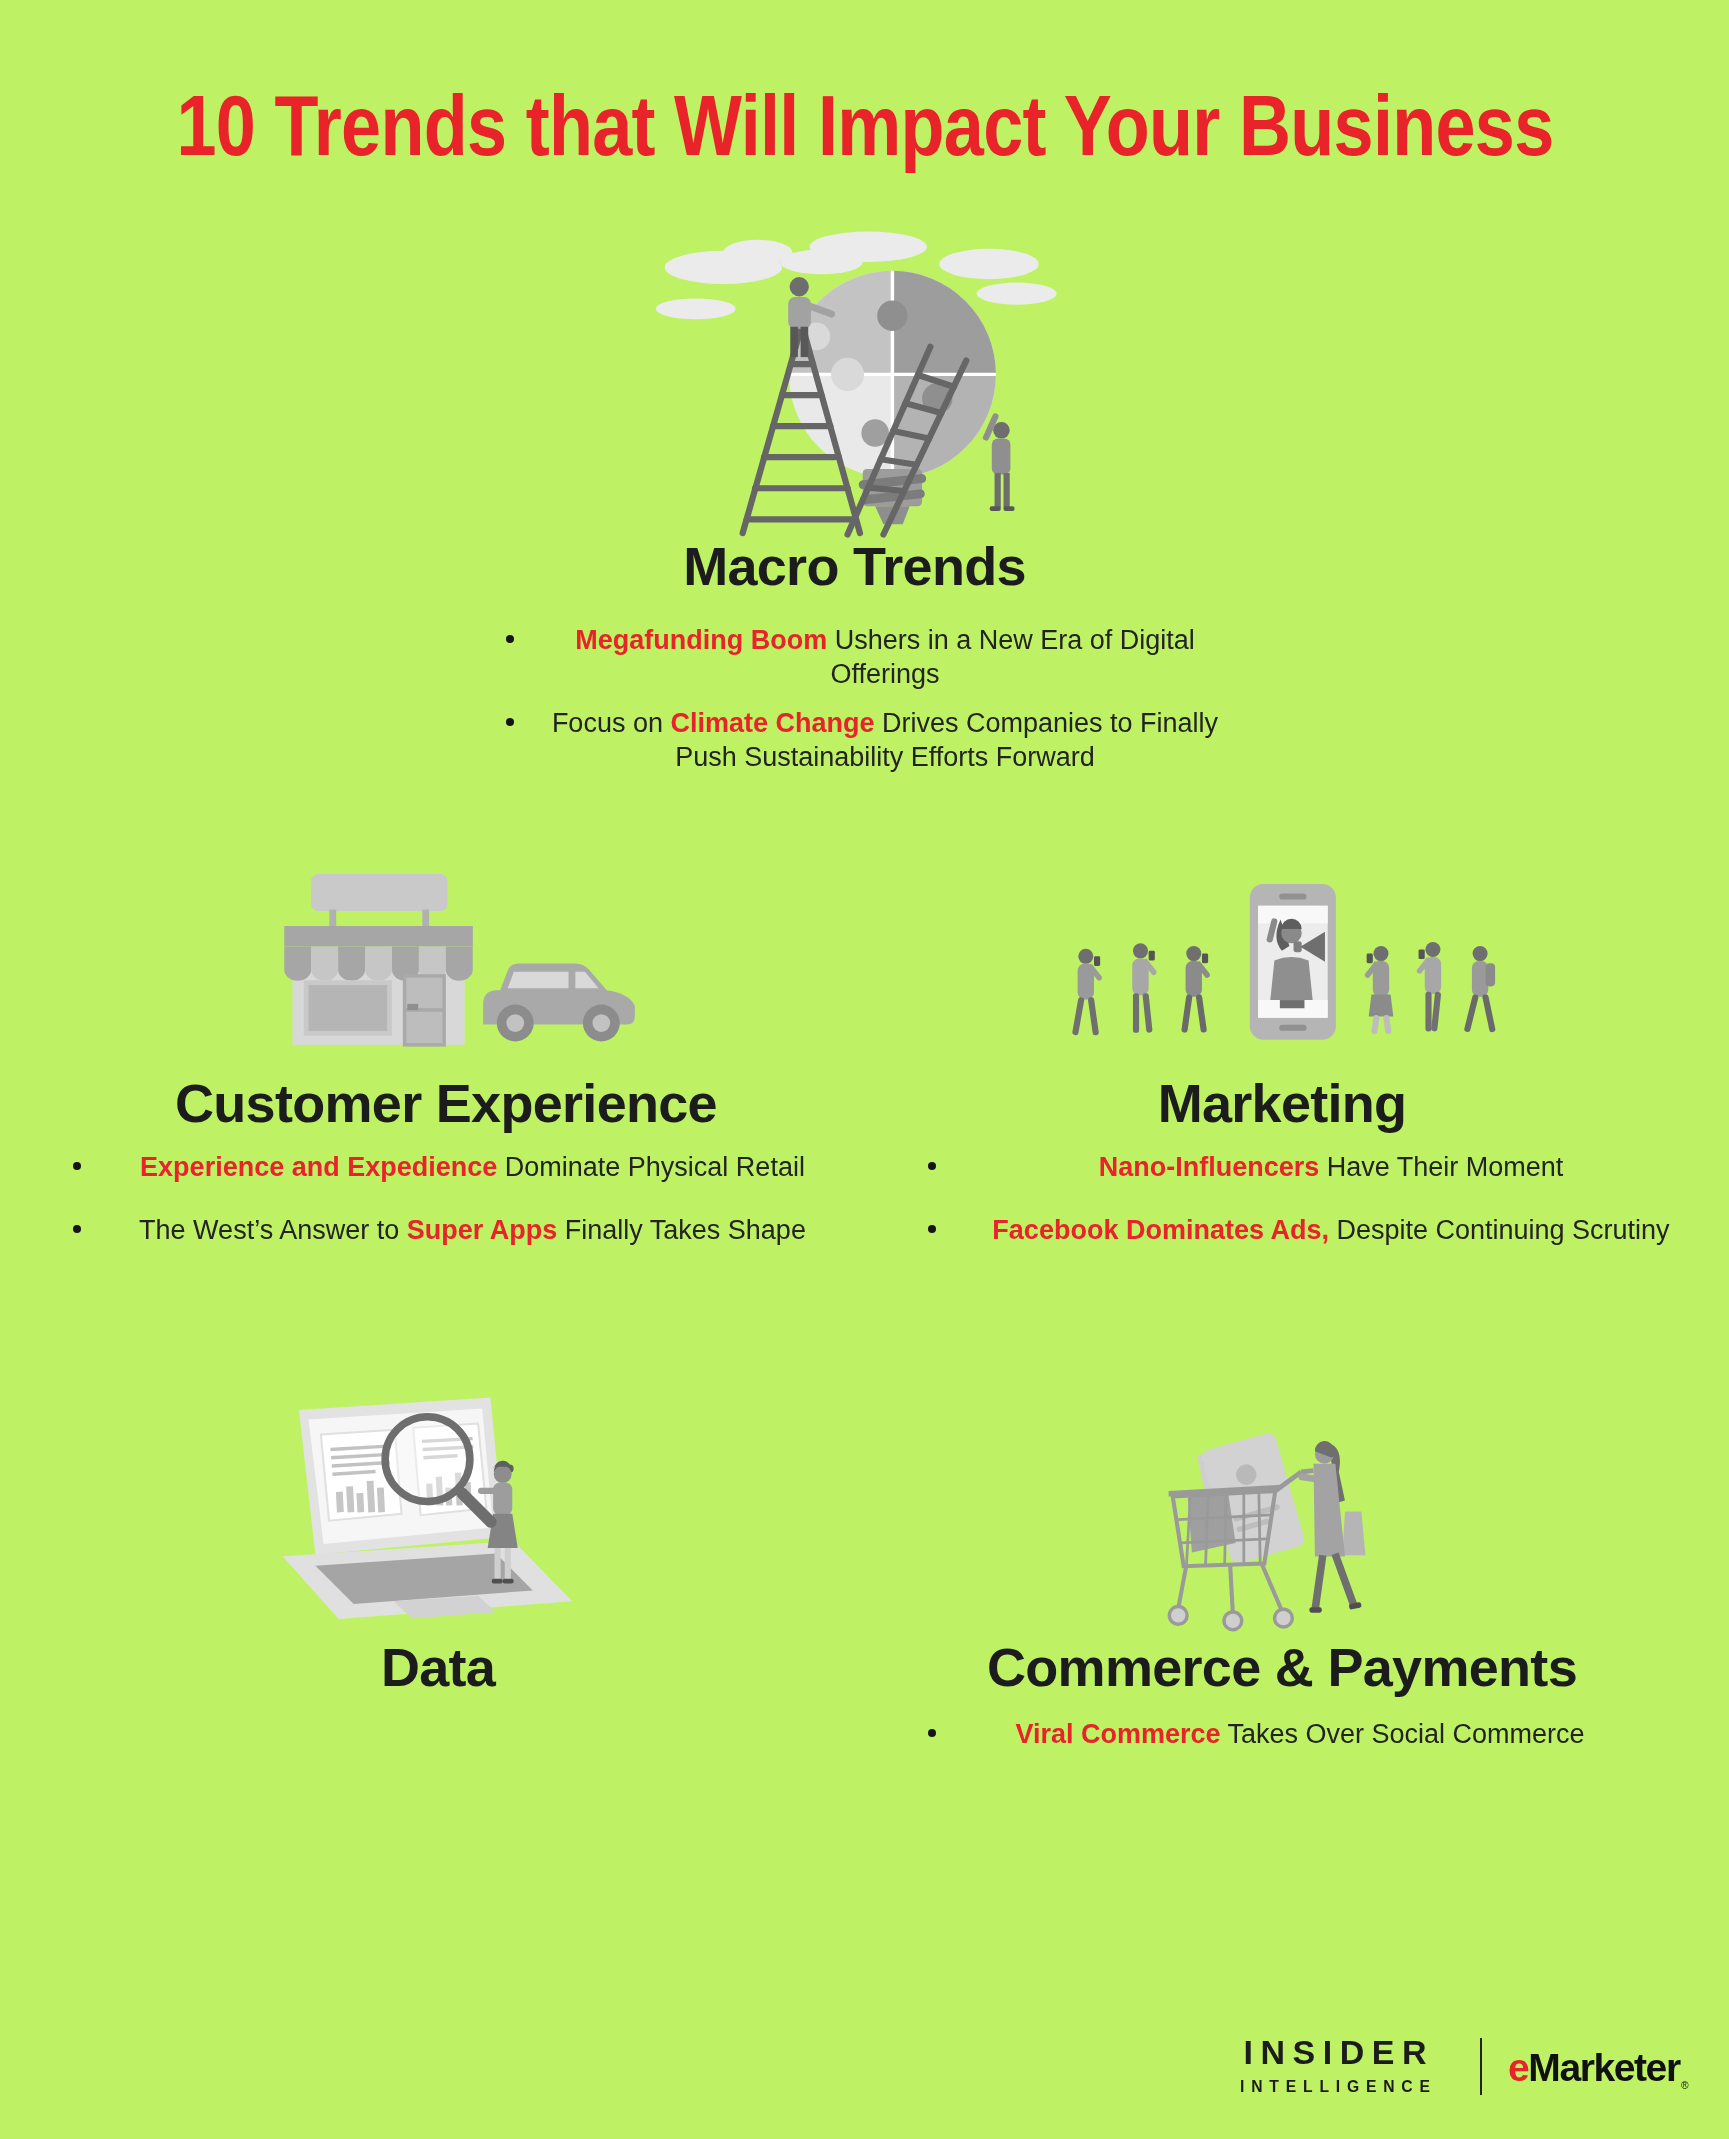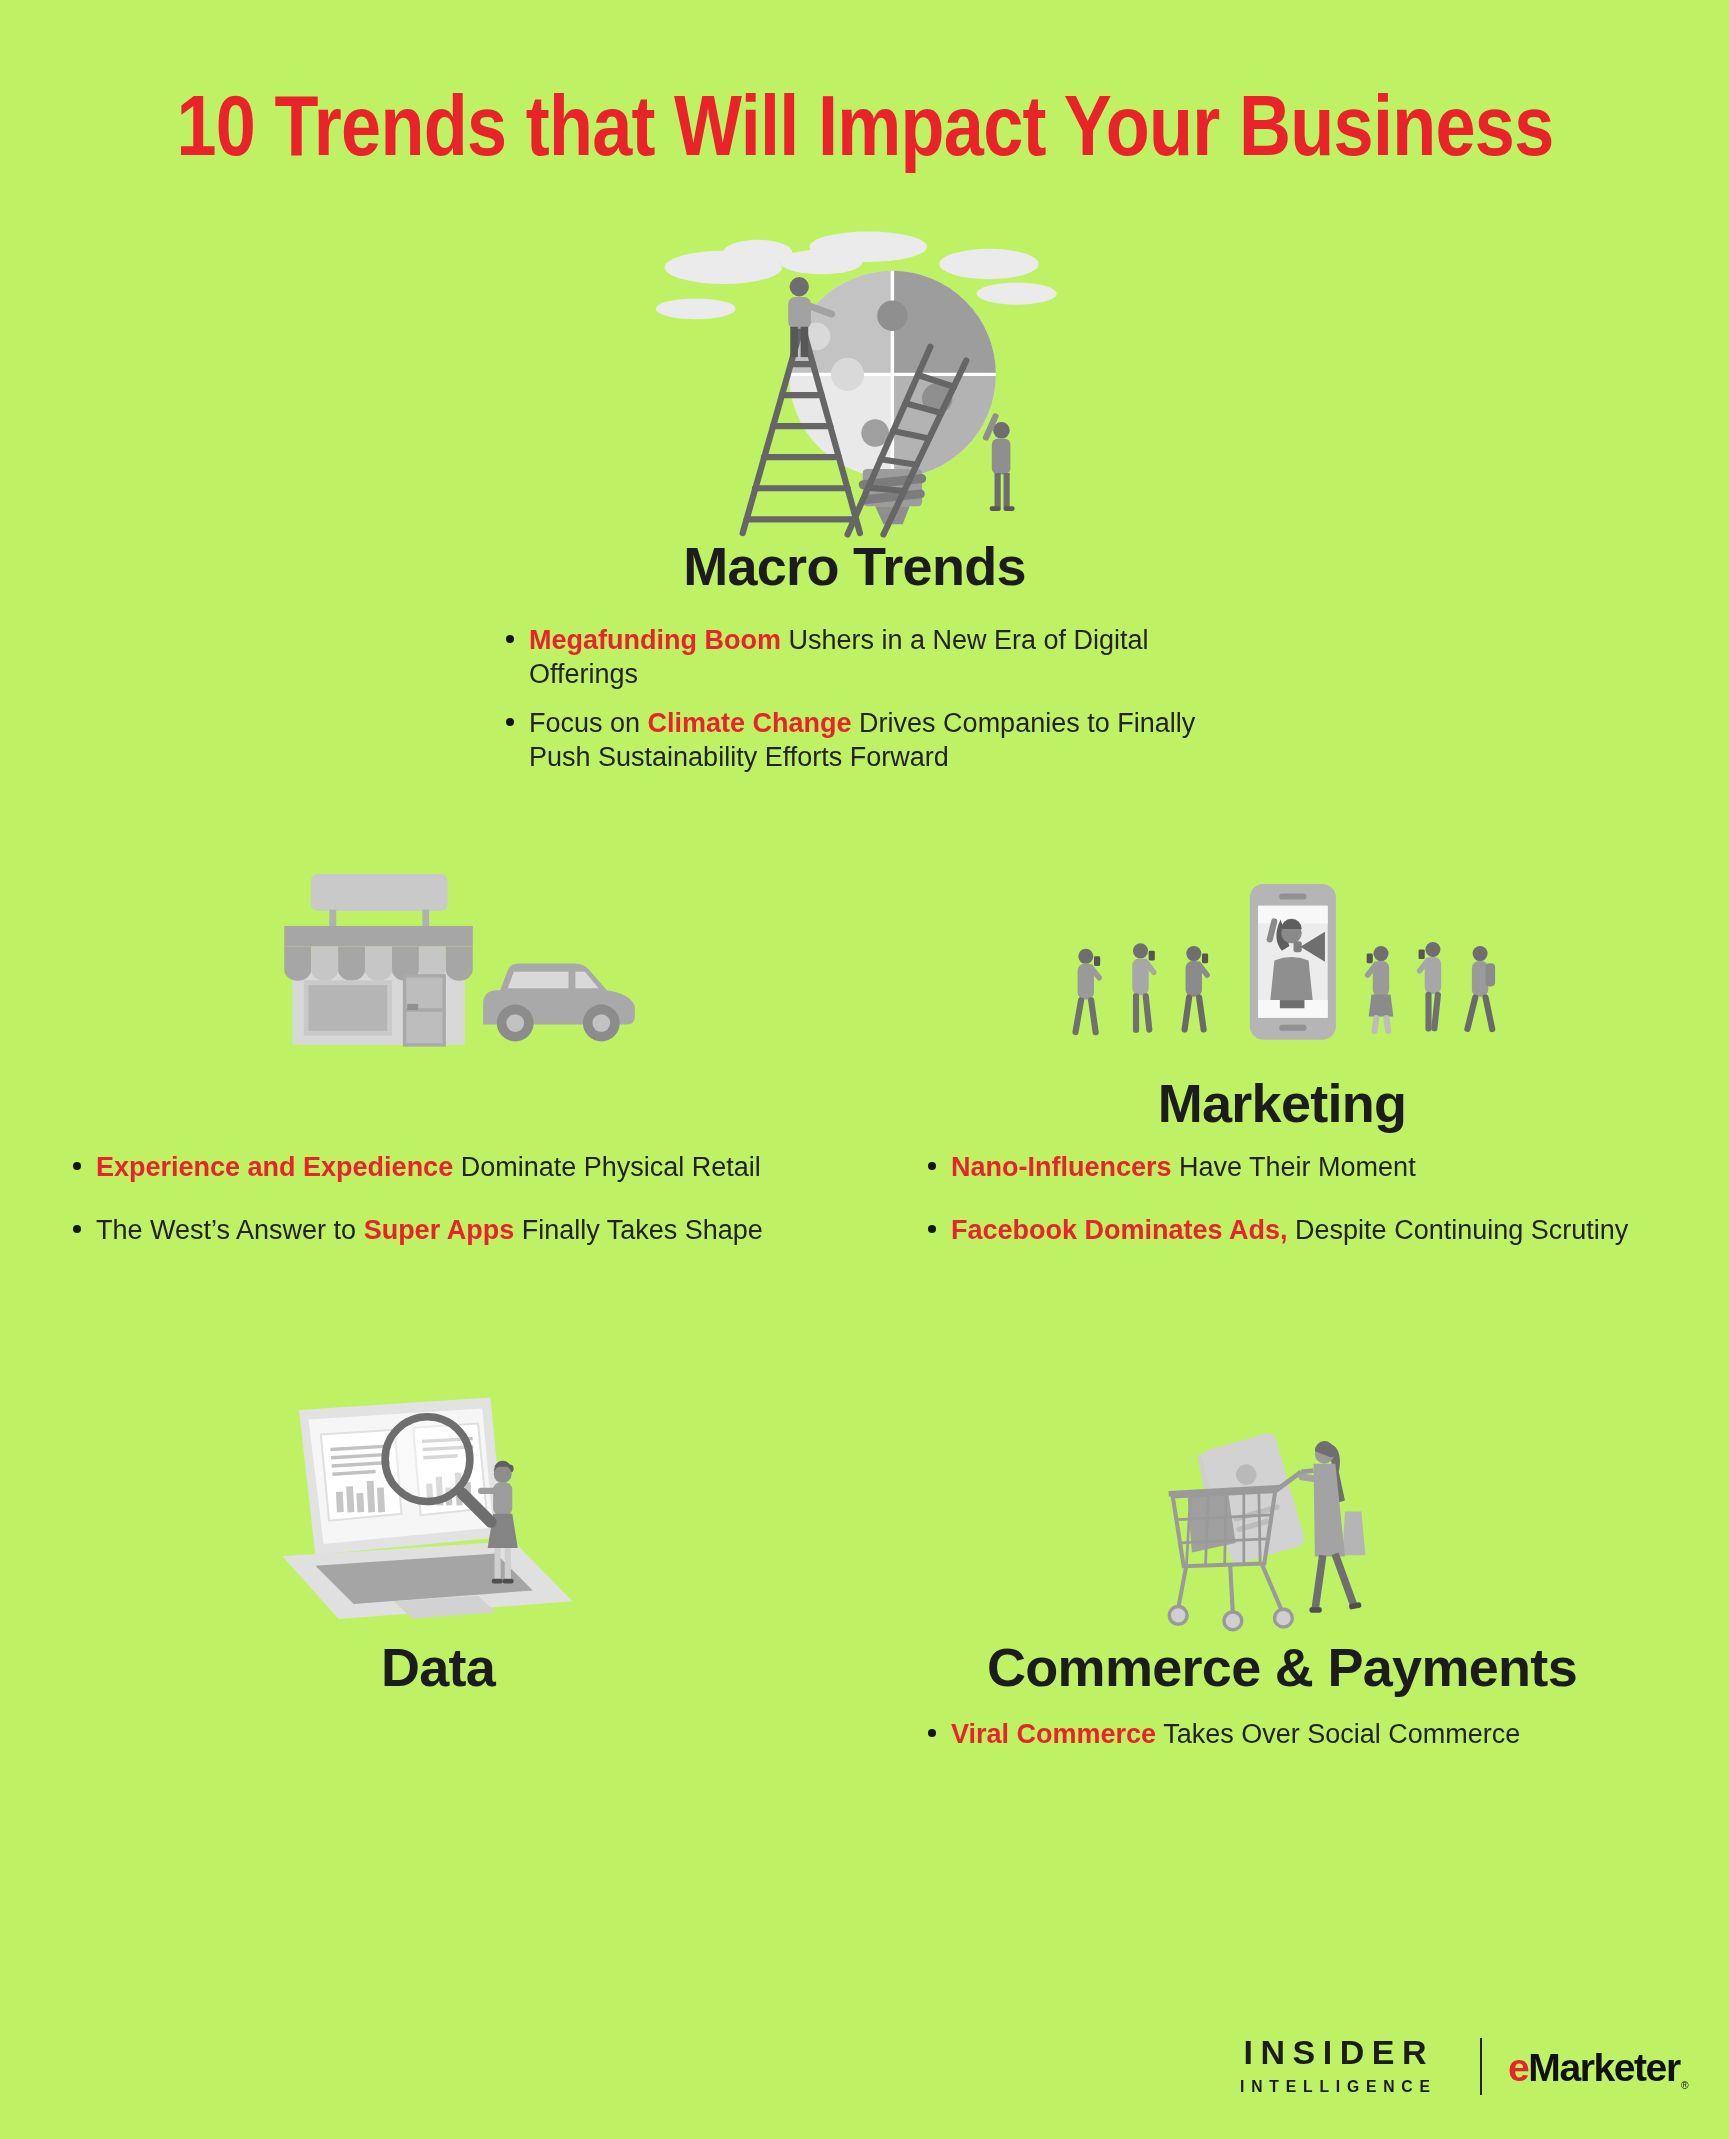--- a/index.html
+++ b/index.html
@@ -20,21 +20,21 @@
   .h2{
     position:absolute;font-size:54px;font-weight:700;color:var(--ink);
     text-align:center;letter-spacing:-0.7px;line-height:1;white-space:nowrap;
   }
   .h-macro{top:539px;left:0;width:1709px;}
   .h-ce{top:1076px;left:68px;width:756px;}
   .h-mk{top:1076px;left:904px;width:756px;}
   .h-dt{top:1640px;left:60px;width:756px;}
   .h-cp{top:1640px;left:904px;width:756px;}
 
-  .bullets{position:absolute;font-size:27px;line-height:34px;}
+  .bullets{position:absolute;font-size:27px;line-height:34px;text-align:center;}
   .b-macro{left:503px;top:623px;width:738px;}
   .b-ce{left:70px;top:1150px;width:779px;}
   .b-mk{left:925px;top:1150px;width:786px;}
   .b-dt{left:70px;top:1717px;width:759px;}
   .b-cp{left:925px;top:1717px;width:724px;}
   .bullet{position:relative;padding-left:26px;margin-bottom:29px;}
   .b-macro .bullet{margin-bottom:15px;}
   .bullet::before{
     content:"";position:absolute;left:2.7px;top:12.3px;width:8.2px;height:8.2px;
     border-radius:50%;background:#151515;
@@ -162,20 +162,21 @@
         <path d="M347,226 L347,196 Q347,178 365,176 L372,176 L383,147 Q387,137 399,137 L482,137 Q494,137 502,146 L528,176 Q562,181 569,199 L569,215 Q569,226 557,226 Z" fill="#a9a9a9"></path>
         <path d="M392,149 L472,149 L472,173 L383,173 Z" fill="#d9d9d9"></path>
         <path d="M482,149 L496,149 L516,173 L482,173 Z" fill="#d9d9d9"></path>
         <circle cx="394" cy="224" r="27" fill="#8c8c8c"></circle>
         <circle cx="394" cy="224" r="13" fill="#c2c2c2"></circle>
         <circle cx="520" cy="224" r="27" fill="#8c8c8c"></circle>
         <circle cx="520" cy="224" r="13" fill="#c2c2c2"></circle>
       </g>
     </svg>
   </div>
+  <div class="h2 h-ce">Customer Experience</div>
   <div class="bullets b-ce">
     <div class="bullet"><span class="red">Experience and Expedience</span><span> Dominate Physical Retail</span></div>
     <div class="bullet"><span>The West’s Answer to </span><span class="red">Super Apps</span><span> Finally Takes Shape</span></div>
   </div>
 
   <div class="illus il-mk">
     <svg viewBox="0 0 660 245">
       <g>
         <rect x="288" y="6" width="126" height="228" rx="20" fill="#b5b5b5"></rect>
         <rect x="331" y="20" width="40" height="9" rx="4.5" fill="#919191"></rect>

